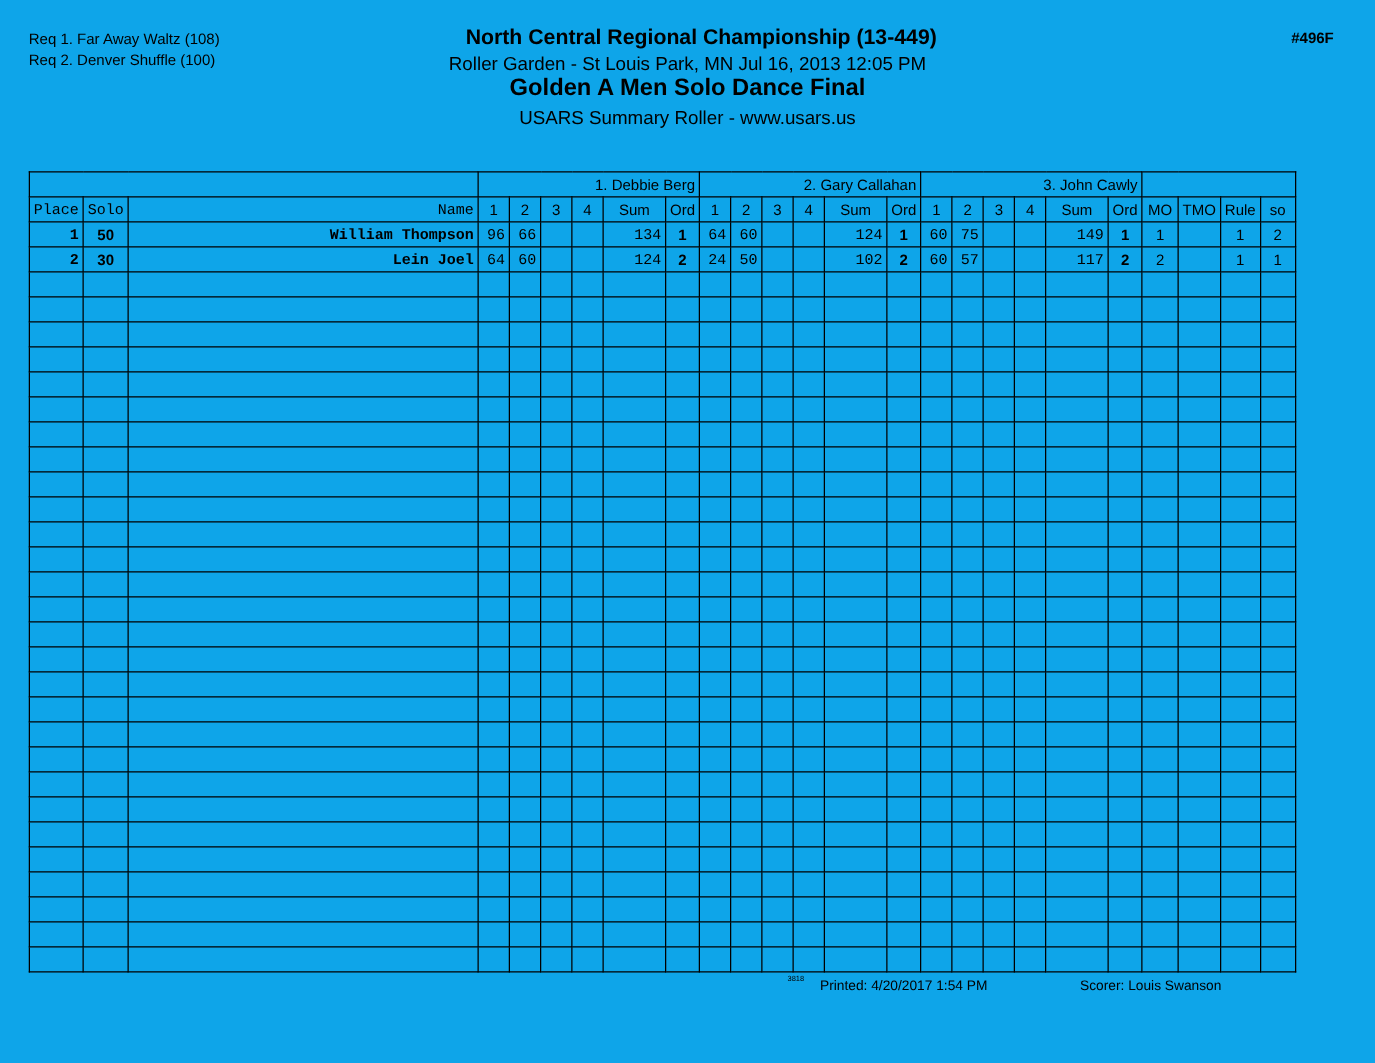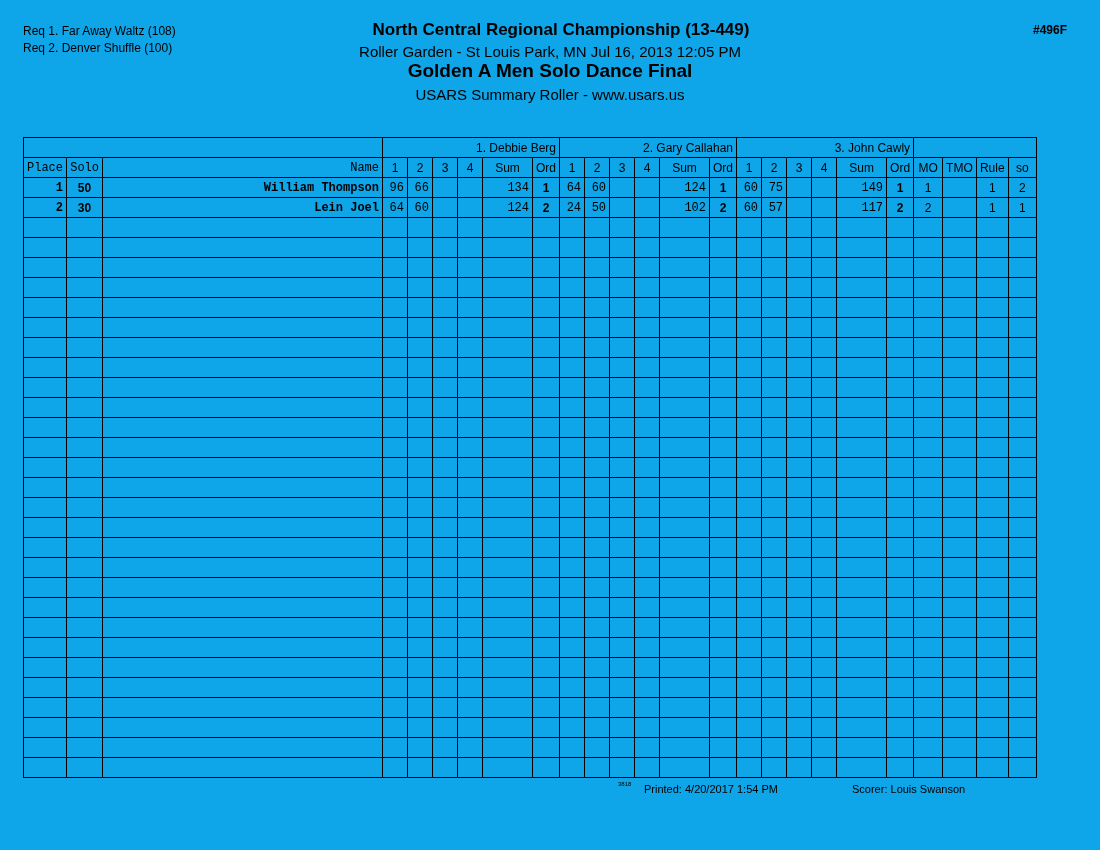--- a/index.html
+++ b/index.html
@@ -24,21 +24,21 @@
   }
   td.nb{border:none;background:transparent;}
   td.judge-name{font-size:11px;padding-left:6px;text-align:right;}
   td.hdr{font-weight:normal;}
   .b{font-weight:bold;}
   .c{text-align:center;}
   .r{text-align:right;font-family:Liberation Mono, monospace;}
   .l{text-align:right;font-family:Liberation Mono, monospace;}
   td.ord{border-left:3px solid #000;border-right:3px solid #000;}
 
-  .footer{position:absolute;left:20px;top:781px;width:1010px;height:16px;font-size:11px;}
+  .footer{position:absolute;left:32px;top:781px;width:1010px;height:16px;font-size:11px;}
   .footer .tiny{position:absolute;left:598px;top:0;font-size:6px;}
   .footer .printed{position:absolute;left:624px;top:2px;}
   .footer .scorer{position:absolute;left:832px;top:2px;}
 </style>
 </head>
 <body>
 
 <div class="page">
 
   <div class="req-block">

